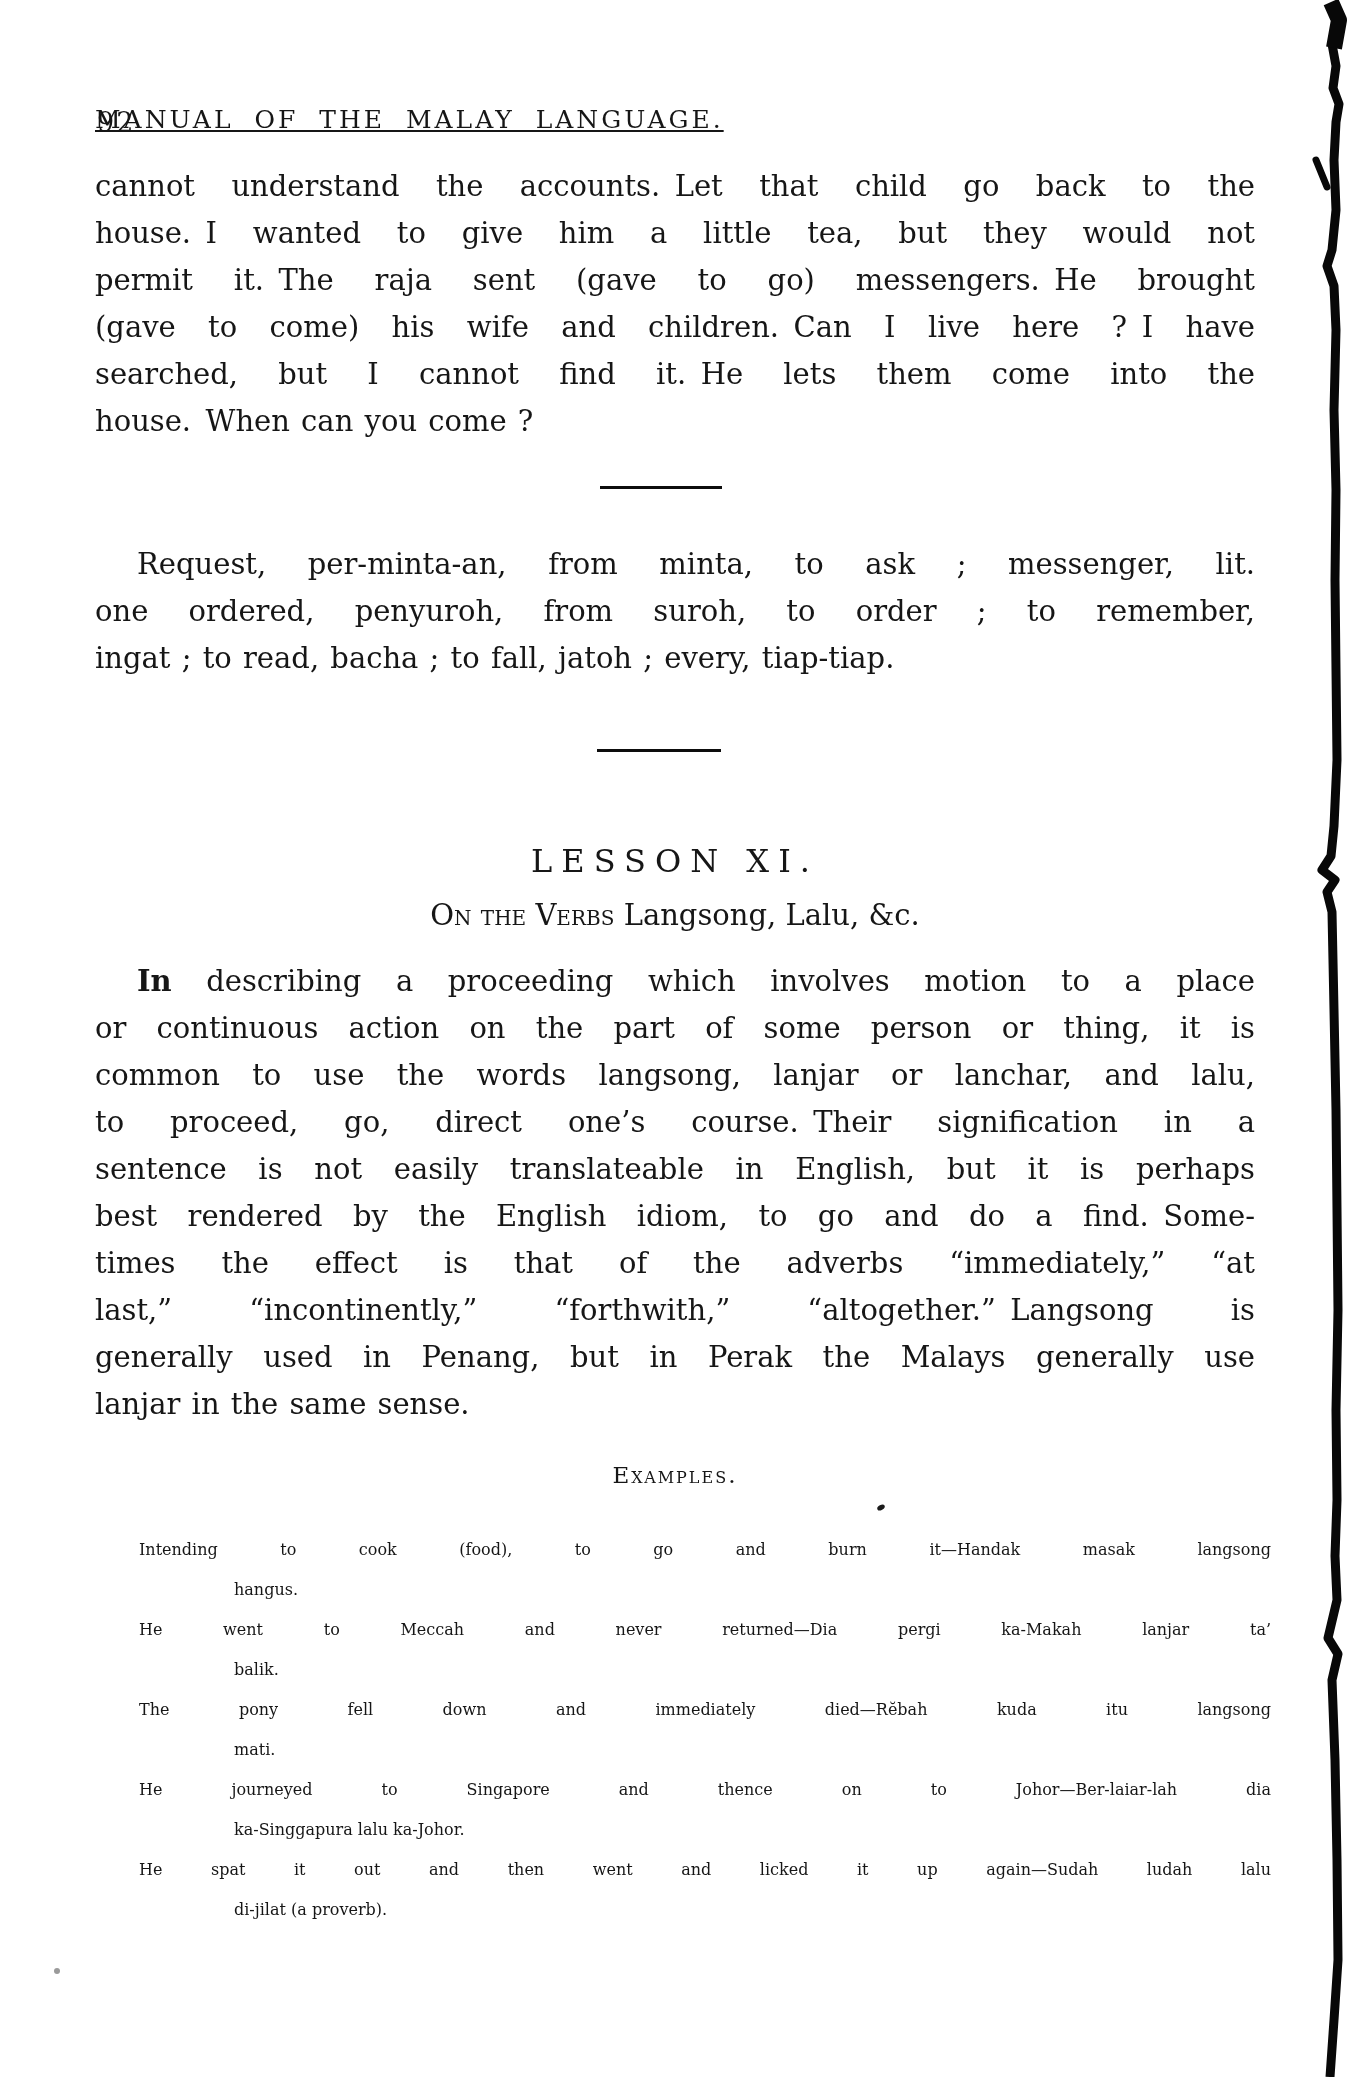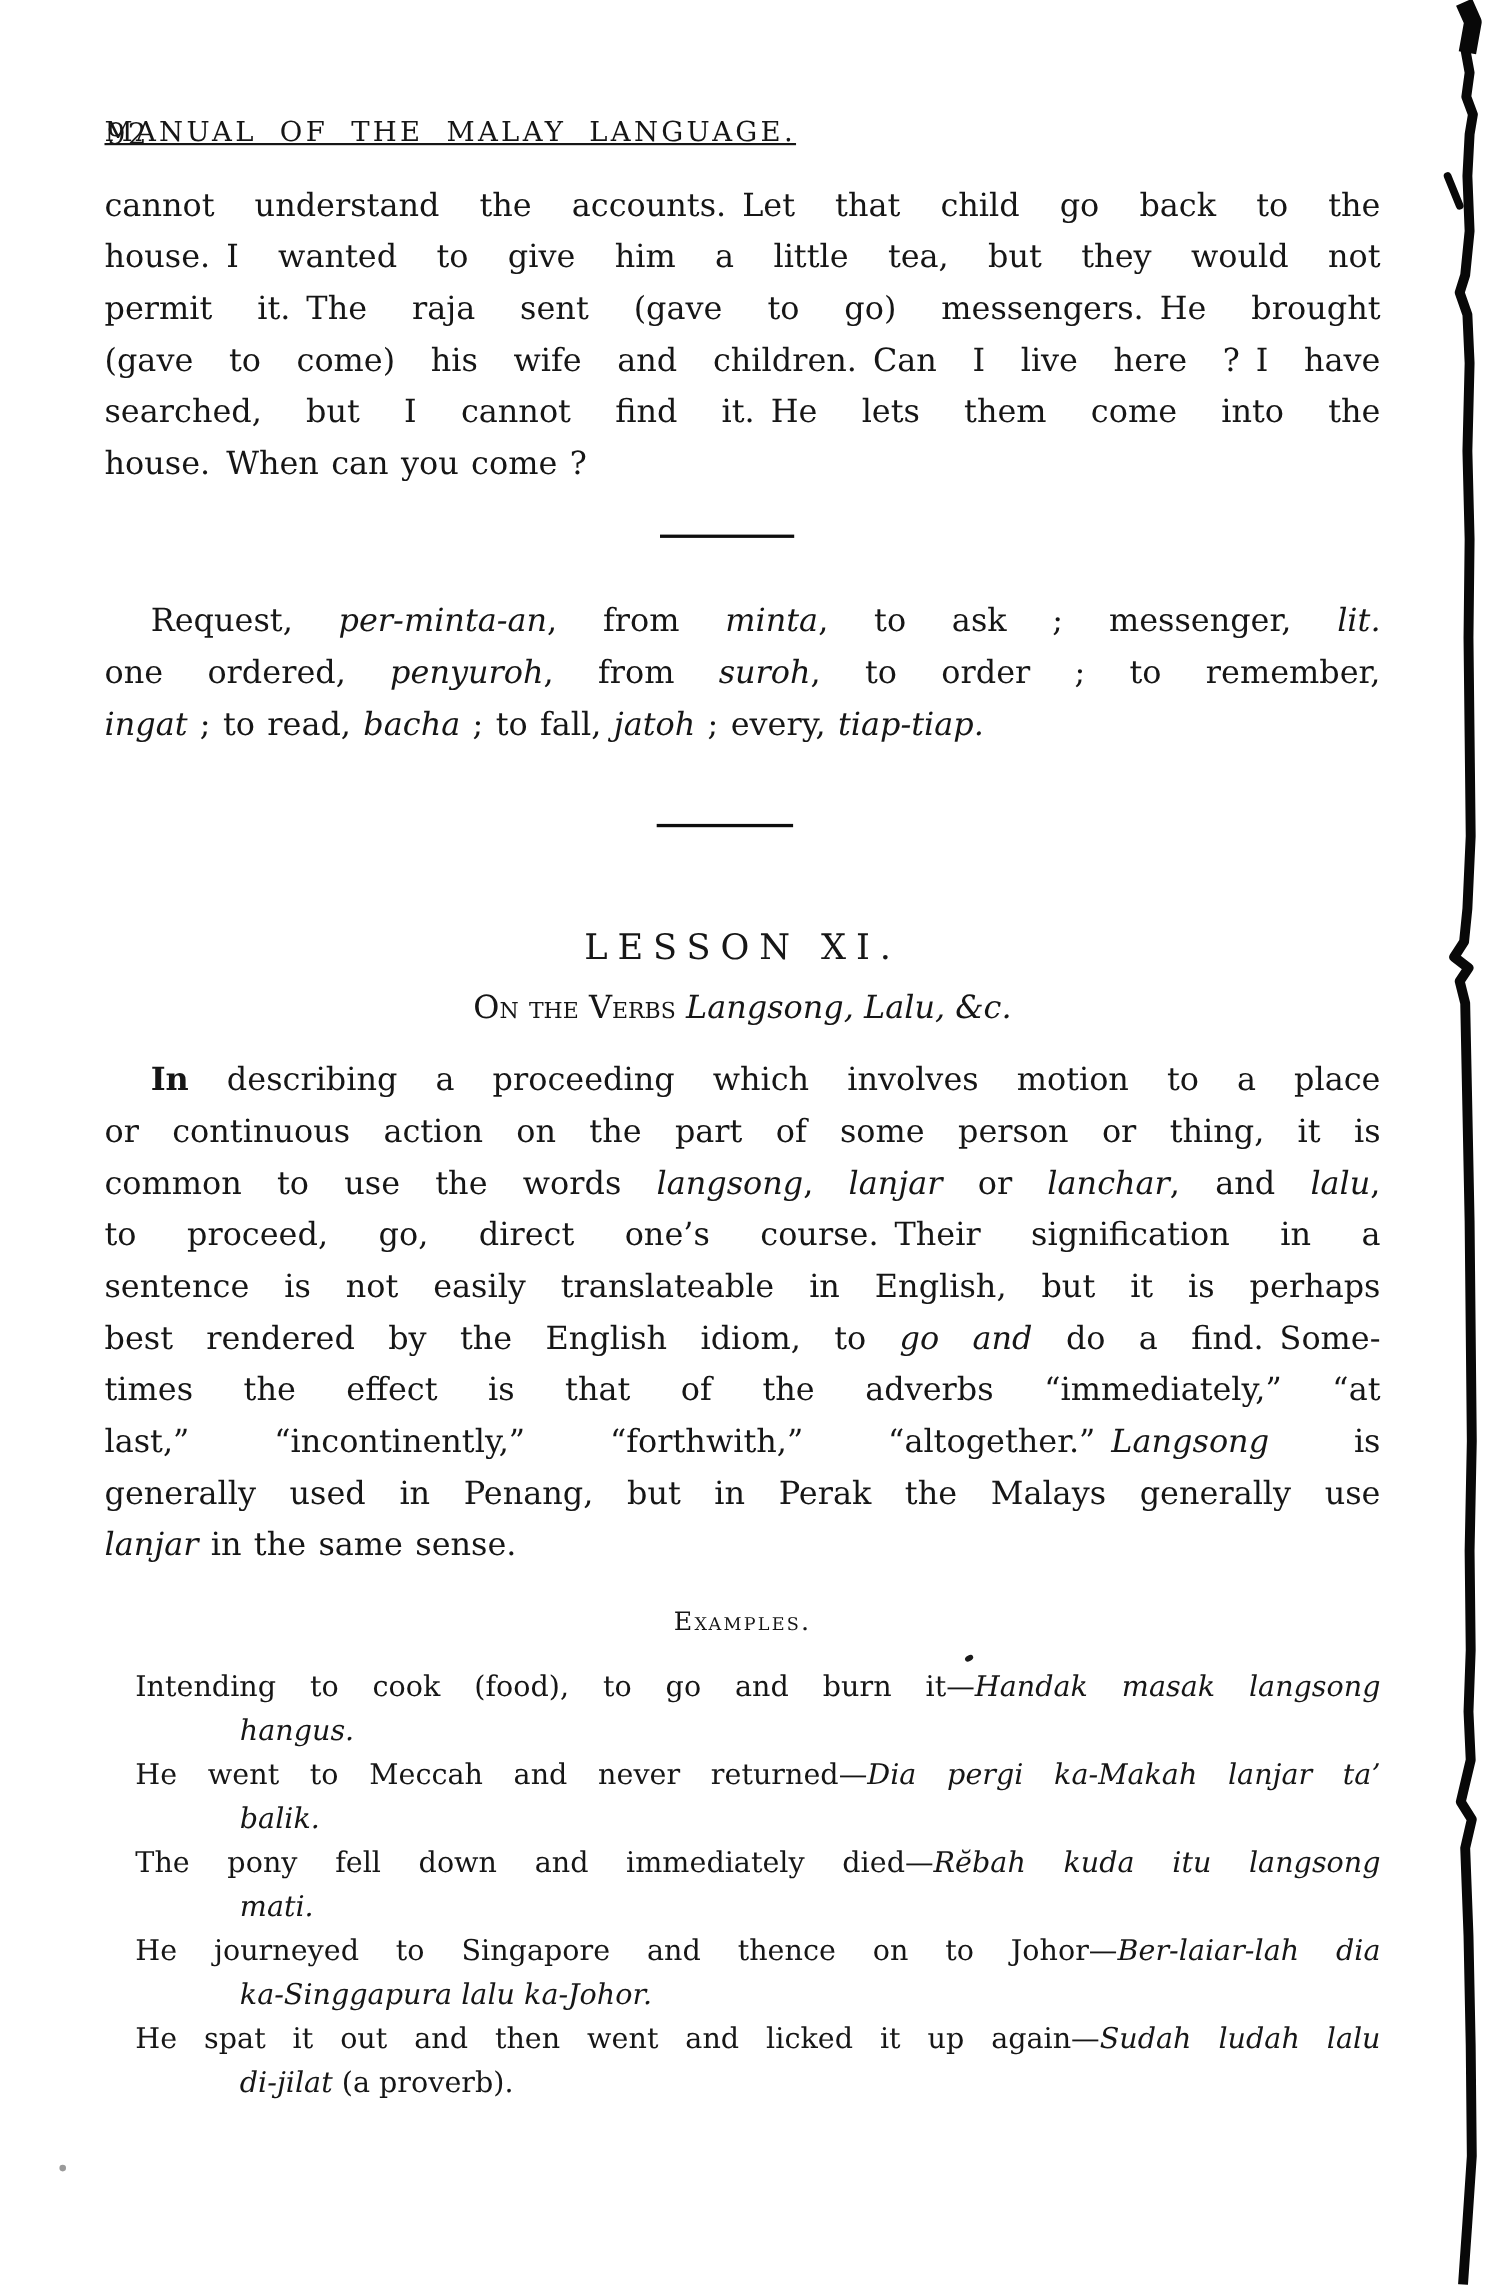--- a/index.html
+++ b/index.html
@@ -36,21 +36,21 @@
     padding-top: 2px;
     text-decoration: underline;
   }
 
   
   .para { position: absolute; left: 95px; width: 1160px;
           font-size: 29px; line-height: 47px; word-spacing: 2px; }
   .tline { text-align: justify; text-align-last: justify; }
   .tline.last { text-align-last: left; }
   .indent .tline:first-child { padding-left: 42px; }
-  .it { font-style: italic; }
+  .it { }
   .bd { font-weight: bold; }
   .sc { font-variant: small-caps; }
 
   
   .divider { position: absolute; height: 3px; background: #0d0d0d; }
 
   
   .lesson-title {
     position: absolute; left: 95px; top: 841px; width: 1160px;
     text-align: center; font-size: 32px; line-height: 40px;
@@ -63,22 +63,22 @@
   .center .tline, .center .tline.last { text-align: center; text-align-last: center; }
   .examples-heading {
     position: absolute; left: 95px; top: 1455px; width: 1160px;
     text-align: center; font-size: 23px; line-height: 40px;
     font-variant: small-caps; letter-spacing: 2px; padding-right: 46px;
   }
 
   
   .examples-list {
     position: absolute; left: 95px; top: 1514px; width: 1160px;
-    margin: 0; padding: 0; list-style: none;
-    font-size: 26px; line-height: 40px;
+    margin: 16px; padding: 0; list-style: none;
+    font-size: 16px; line-height: 40px;
   }
   .example .tline { padding-left: 28px; }
   .example .tline.cont { padding-left: 123px; }
 
   
   .artifact-svg { position: absolute; left: 0; top: 0; pointer-events: none; }
   .speck1 { left: 877px; top: 1505px; width: 8px; height: 5px;
             background: #1b1b1b; border-radius: 50%;
             transform: rotate(-28deg); }
   .speck2 { left: 54px; top: 1968px; width: 6px; height: 6px;

